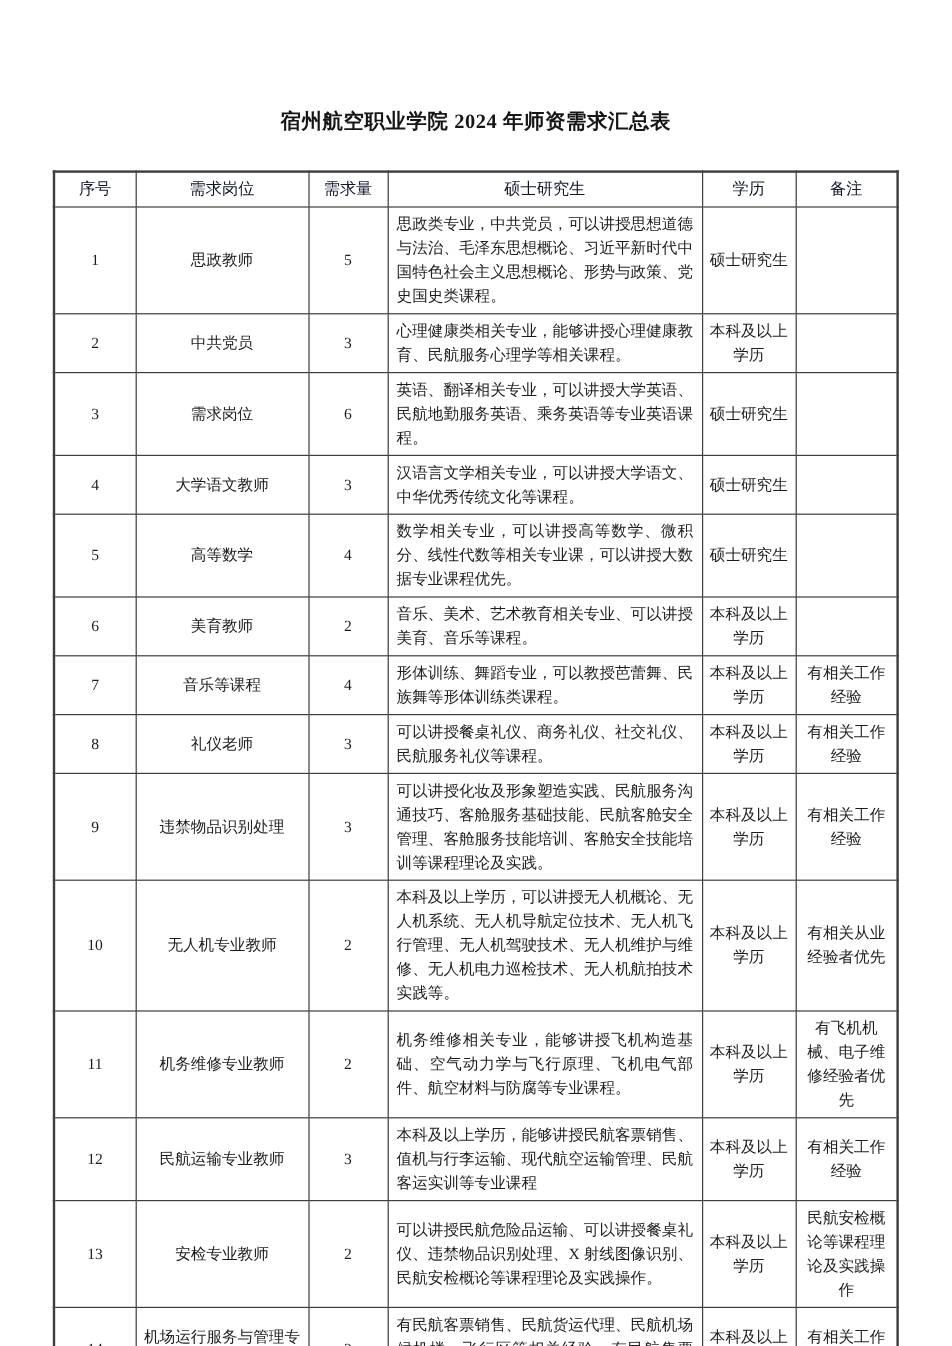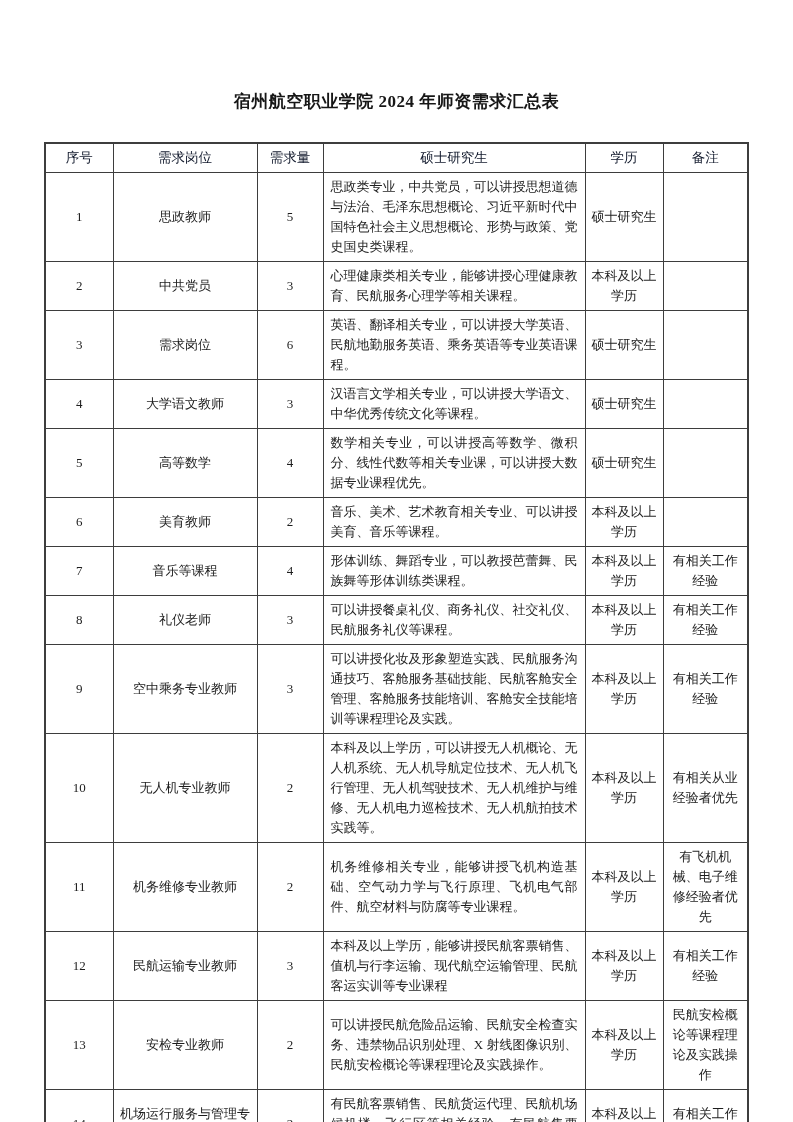--- a/index.html
+++ b/index.html
@@ -149,21 +149,21 @@
         <tr>
     <td class="c-no">8</td>
     <td class="c-pos">礼仪老师</td>
     <td class="c-qty">3</td>
     <td class="c-req">可以讲授餐桌礼仪、商务礼仪、社交礼仪、民航服务礼仪等课程。</td>
     <td class="c-edu">本科及以上学历</td>
     <td class="c-note">有相关工作经验</td>
   </tr>
         <tr>
     <td class="c-no">9</td>
-    <td class="c-pos">空中乘务专业教师</td>
+    <td class="c-pos">违禁物品识别处理</td>
     <td class="c-qty">3</td>
     <td class="c-req">可以讲授化妆及形象塑造实践、民航服务沟通技巧、客舱服务基础技能、民航客舱安全管理、客舱服务技能培训、客舱安全技能培训等课程理论及实践。</td>
     <td class="c-edu">本科及以上学历</td>
     <td class="c-note">有相关工作经验</td>
   </tr>
         <tr>
     <td class="c-no">10</td>
     <td class="c-pos">无人机专业教师</td>
     <td class="c-qty">2</td>
     <td class="c-req">本科及以上学历，可以讲授无人机概论、无人机系统、无人机导航定位技术、无人机飞行管理、无人机驾驶技术、无人机维护与维修、无人机电力巡检技术、无人机航拍技术实践等。</td>
@@ -183,21 +183,21 @@
     <td class="c-pos">民航运输专业教师</td>
     <td class="c-qty">3</td>
     <td class="c-req">本科及以上学历，能够讲授民航客票销售、值机与行李运输、现代航空运输管理、民航客运实训等专业课程</td>
     <td class="c-edu">本科及以上学历</td>
     <td class="c-note">有相关工作经验</td>
   </tr>
         <tr>
     <td class="c-no">13</td>
     <td class="c-pos">安检专业教师</td>
     <td class="c-qty">2</td>
-    <td class="c-req">可以讲授民航危险品运输、民航安全检查实务、违禁物品识别处理、X 射线图像识别、民航安检概论等课程理论及实践操作。</td>
+    <td class="c-req">可以讲授民航危险品运输、可以讲授餐桌礼仪、违禁物品识别处理、X 射线图像识别、民航安检概论等课程理论及实践操作。</td>
     <td class="c-edu">本科及以上学历</td>
     <td class="c-note">民航安检概论等课程理论及实践操作</td>
   </tr>
         <tr>
     <td class="c-no">14</td>
     <td class="c-pos">机场运行服务与管理专业教师</td>
     <td class="c-qty">2</td>
     <td class="c-req">有民航客票销售、民航货运代理、民航机场候机楼、飞行区等相关经验，有民航售票员、民航客运员、民航货运员等相关证书。</td>
     <td class="c-edu">本科及以上学历</td>
     <td class="c-note">有相关工作经验</td>

